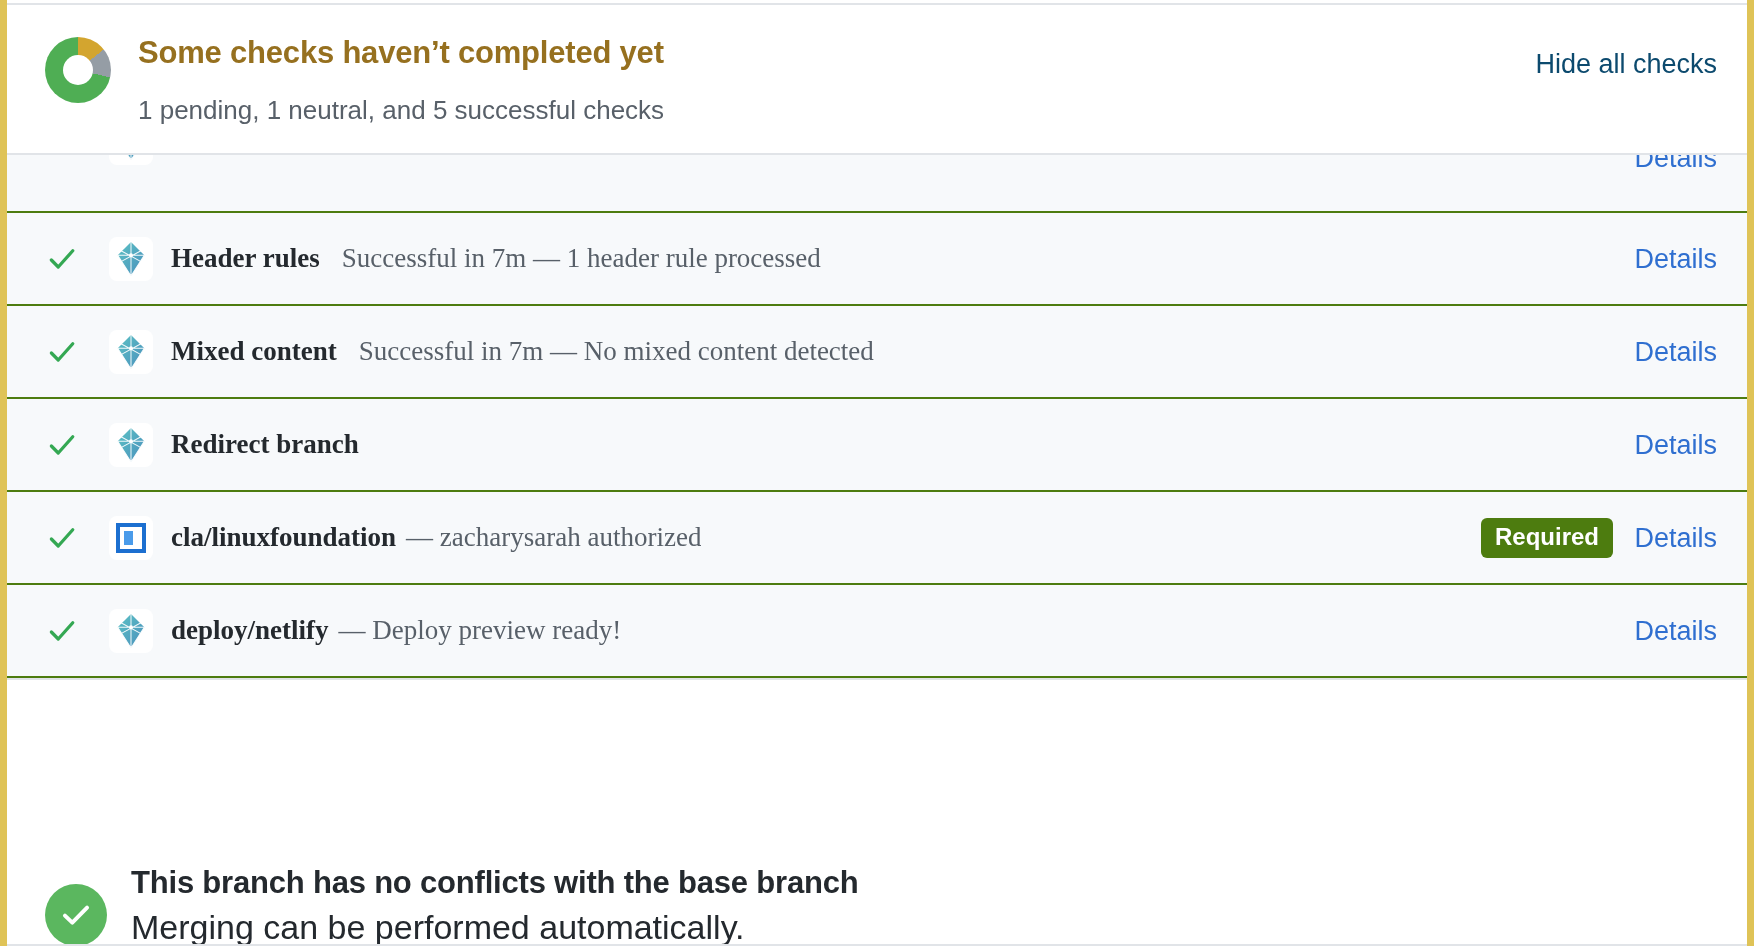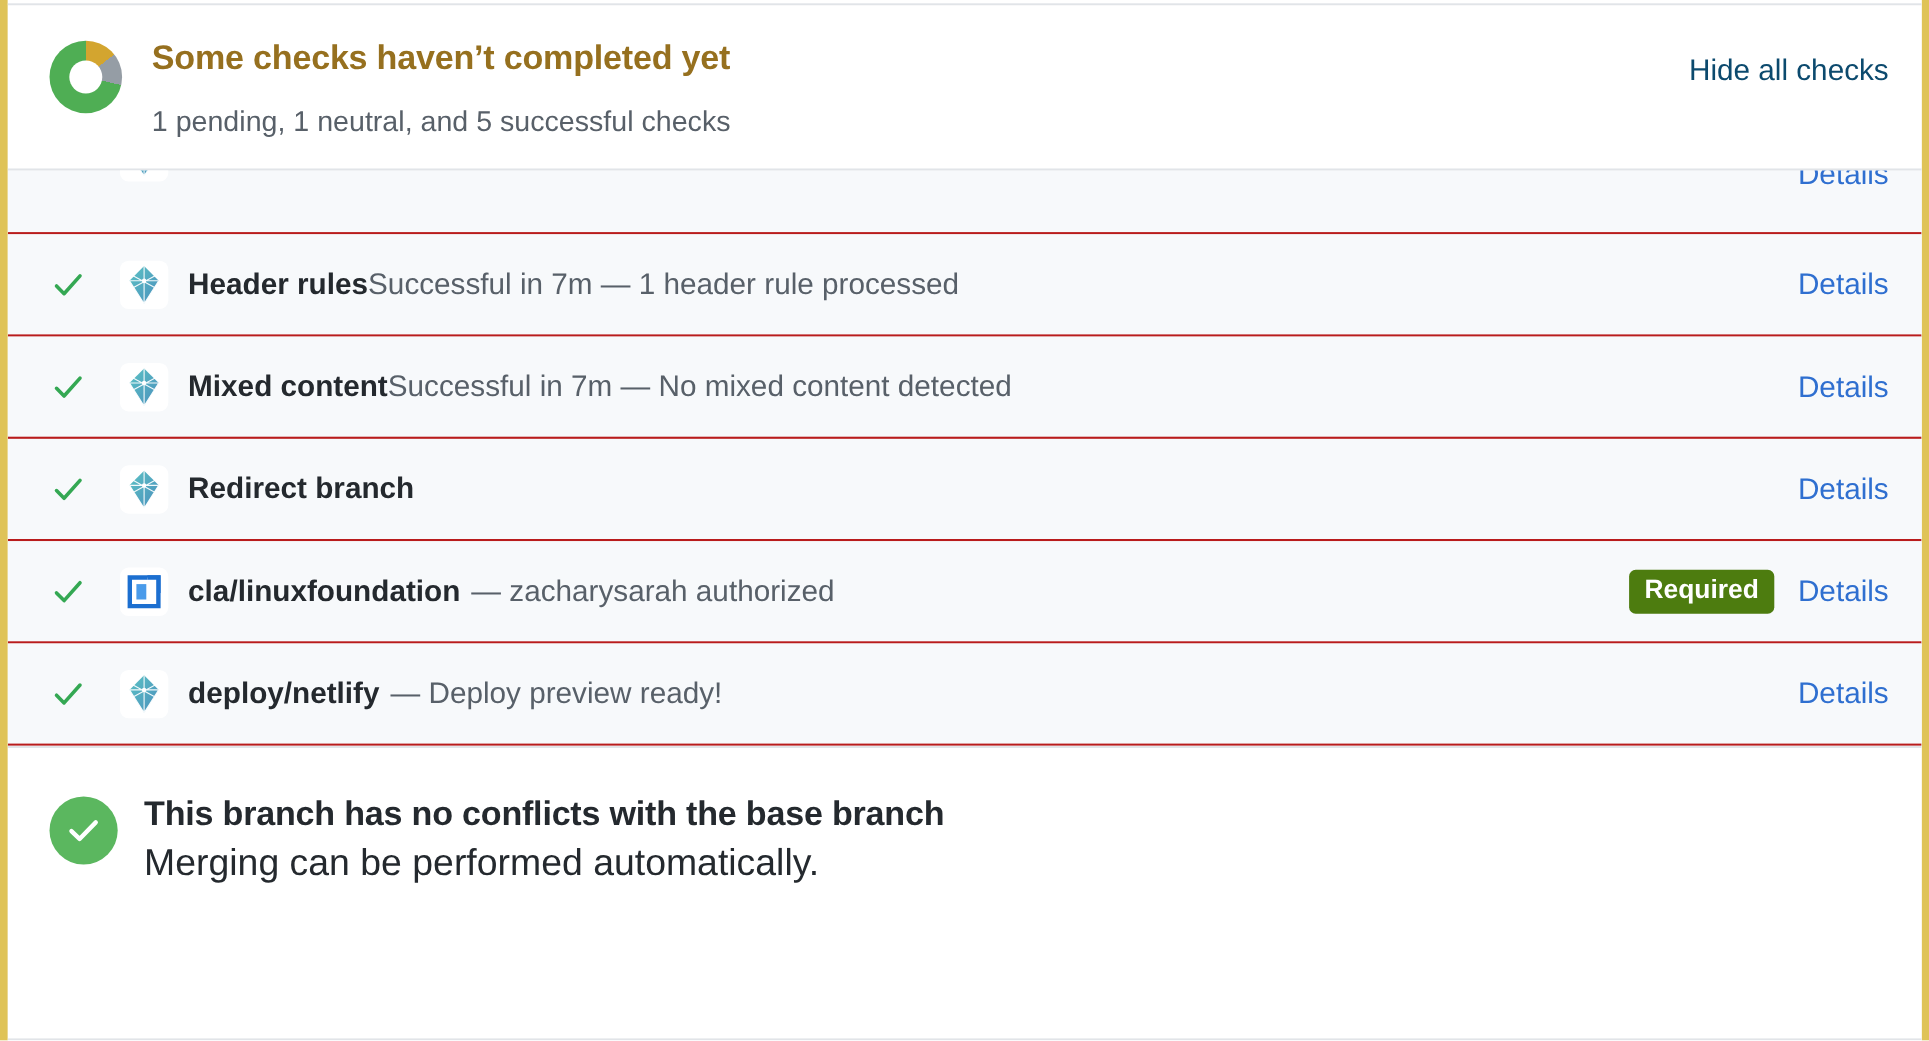--- a/index.html
+++ b/index.html
@@ -105,21 +105,21 @@
     border-top: 2px solid #e1e4e8;
     overflow: hidden;
   }
 
   .check-row {
     position: relative;
     height: 93px;
     display: flex;
     align-items: center;
     padding: 0 30px 0 38px;
-    border-bottom: 2px solid #b91c1c;
+    border-bottom: 2px solid #4d7c0f;
     background: #f7f9fb;
   }
   .check-row.first-clipped {
     height: 58px;
     align-items: flex-start;
   }
   .check-row.first-clipped .status-icon,
   .check-row.first-clipped .avatar,
   .check-row.first-clipped .row-main {
     margin-top: -34px;
@@ -151,33 +151,34 @@
     overflow: hidden;
   }
   .avatar svg { display: block; }
 
   .row-main {
     display: flex;
     align-items: flex-end;
     min-width: 0;
     overflow: hidden;
     white-space: nowrap;
+    font-family: Liberation Serif, serif;
   }
 
   .check-name {
     font-size: 27px;
     font-weight: bold;
     color: #24292e;
     white-space: nowrap;
   }
 
   .check-desc {
     font-size: 27px;
     color: #586069;
-    margin-left: 0;
+    margin-left: 22px;
     white-space: nowrap;
   }
   .check-desc.tight { margin-left: 10px; }
 
   .required-badge {
     position: absolute;
     right: 134px;
     top: 50%;
     transform: translateY(-50%);
     background: #4d7c0f;
@@ -207,21 +208,21 @@
     margin-top: -12px;
   }
 
   
   .merge-status {
     flex: 1 1 auto;
     background: #ffffff;
     border-top: 2px solid #e1e4e8;
     padding: 38px 30px 0 38px;
     display: flex;
-    align-items: flex-start;
+    align-items: flex-end;
   }
 
   .merge-circle {
     flex: 0 0 auto;
     width: 62px;
     height: 62px;
     border-radius: 50%;
     background: #5bb75f;
     display: flex;
     align-items: center;

